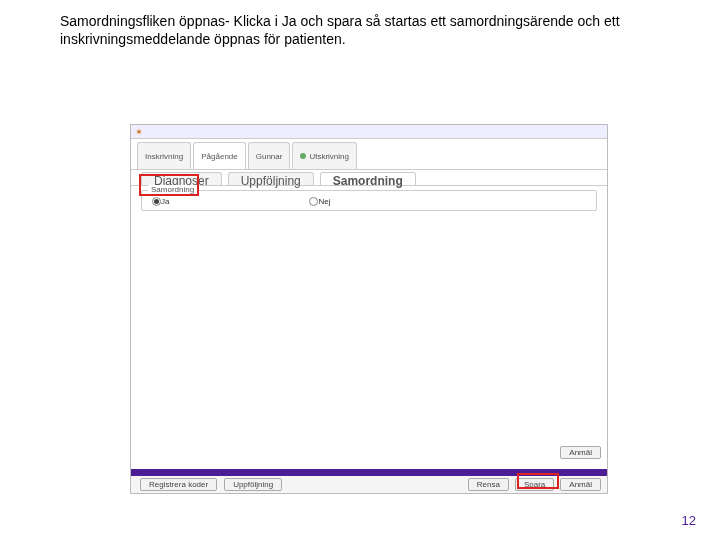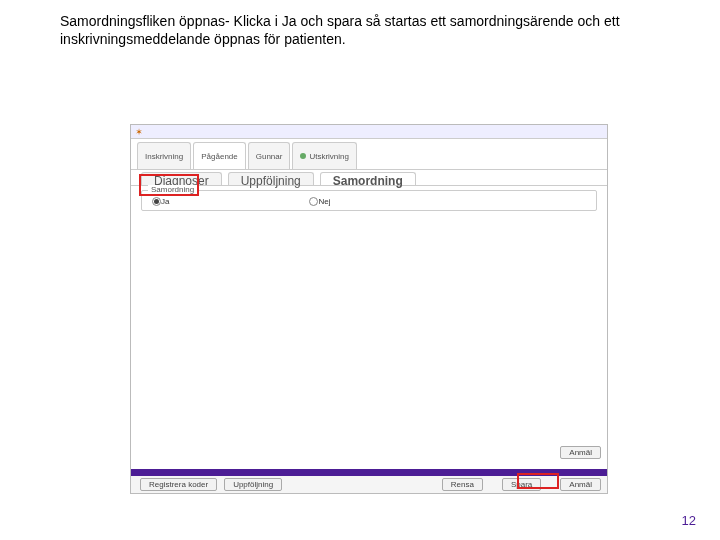--- a/index.html
+++ b/index.html
@@ -138,21 +138,21 @@
     left: 0; right: 0; bottom: 0;
     height: 24px;
     border-top: 7px solid #4c1d95;
     background: #f5f5f5;
     display: flex;
     align-items: center;
     padding: 8px 6px;
     gap: 4px;
   }
   .footer-left { display: flex; gap: 4px; flex: 1; }
-  .footer-right { display: flex; gap: 16px; }
+  .footer-right { display: flex; gap: 3px; }
   .page-num {
     position: absolute;
     right: 24px;
     bottom: 12px;
     font-size: 13px;
     color: #4c1d95;
   }
 </style>
 </head>
 <body>

